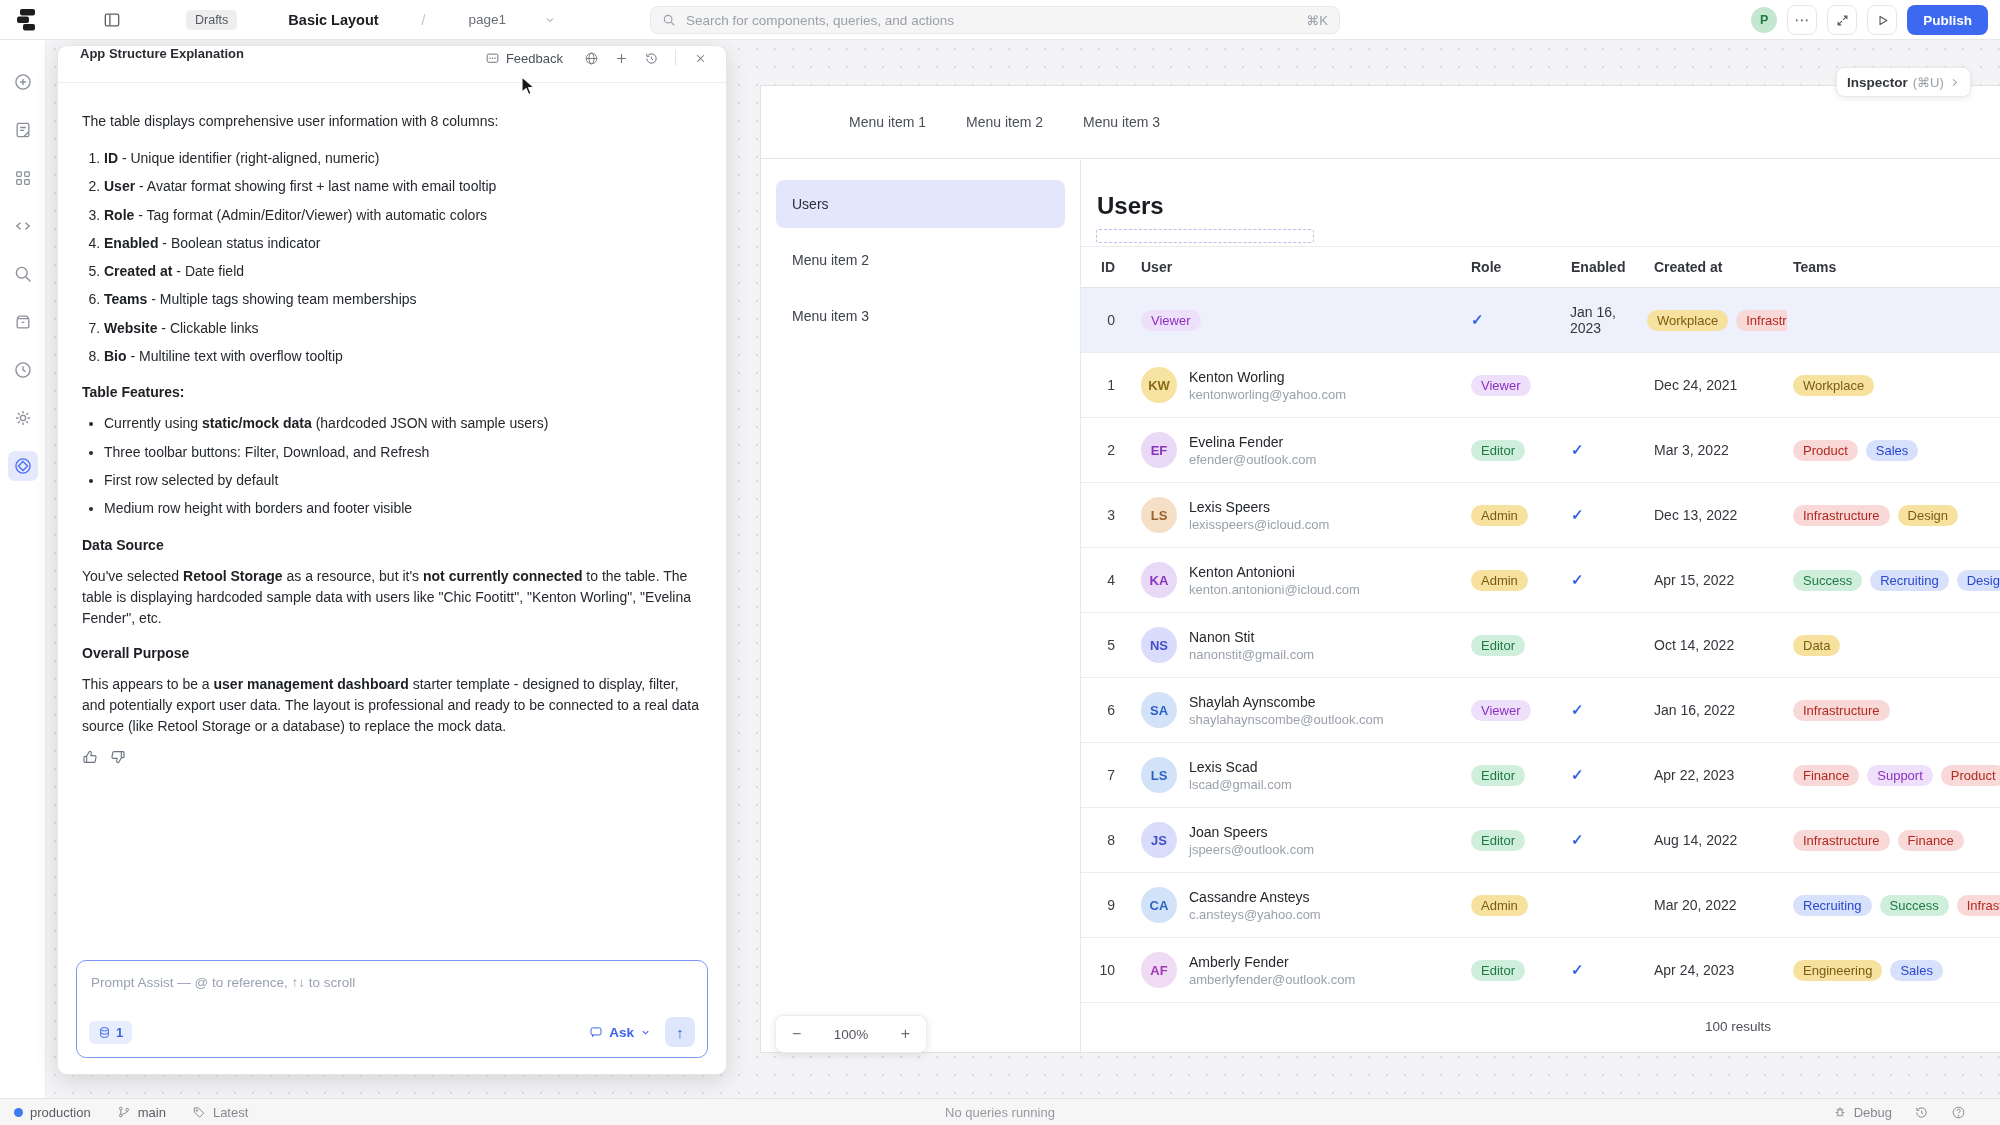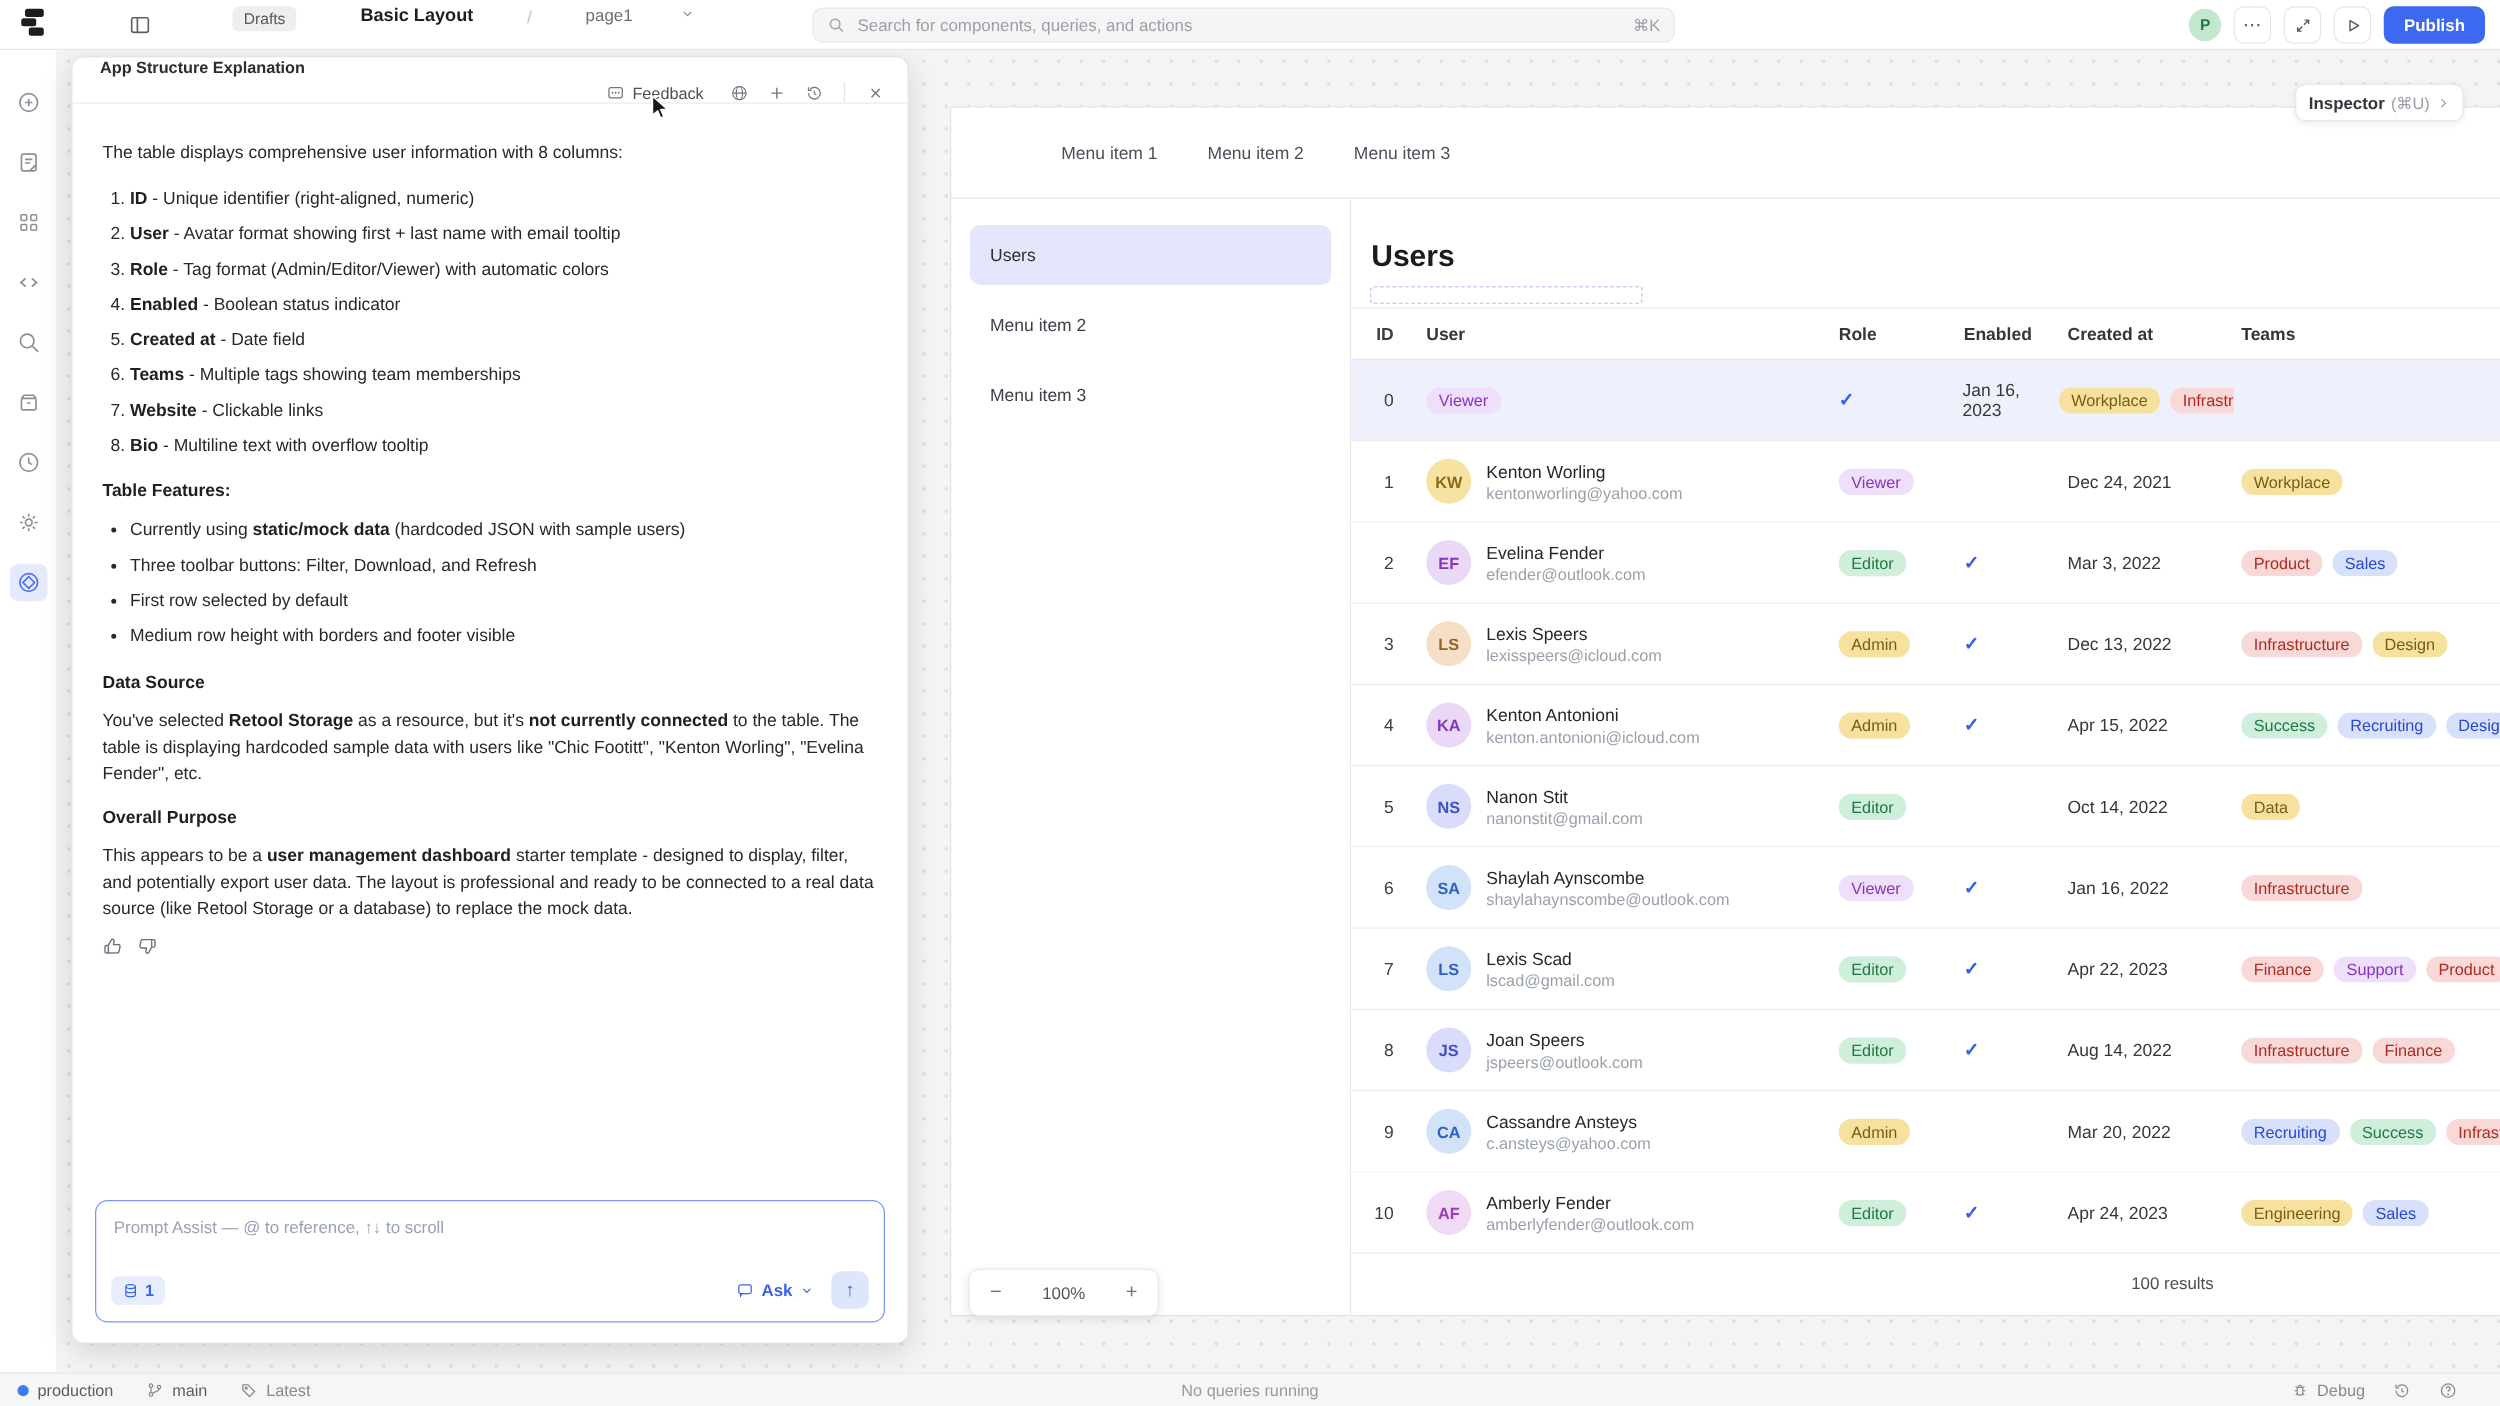--- a/index.html
+++ b/index.html
@@ -3,21 +3,21 @@
 <meta charset="utf-8">
 <style>
   * { box-sizing: border-box; }
   html,body { margin:0; padding:0; }
   body { font-family:"Liberation Sans", sans-serif; background:#fff; }
   #root { position:relative; width:2000px; height:1125px; overflow:hidden; background:#fff; }
 
   
   .topbar { position:absolute; left:0; top:0; width:2000px; height:40px; background:#fff;
             border-bottom:1px solid #e7e7e9; display:flex; align-items:center; z-index:30; }
-  .tb-left { display:flex; align-items:flex-start;gap:33px; }
+  .tb-left { display:flex; align-items:center;gap:33px; }
   .logo { margin-left:14px; margin-right:26px; display:flex; align-items:center; }
   .icon-btn { width:30px; height:30px; display:flex; align-items:center; justify-content:center;
               border-radius:7px; color:#5c6066; }
   .panel-toggle { margin-right:26px; }
   .badge { background:#eeeeef; border-radius:5px; padding:3px 9px; font-size:12.5px; color:#55595f; margin-right:18px; }
   .app-title { font-size:14.5px; font-weight:700; color:#1c1e21; margin-right:10px; }
   .crumb-sep { color:#c0c3c8; font-size:14px; margin-right:10px; }
   .page-name { font-size:13.5px; color:#6a6f76; margin-right:5px; }
   .searchbox { position:absolute; left:650px; top:6px; width:690px; height:28px; background:#f5f5f6;
                border:1px solid #e8e8ea; border-radius:8px; display:flex; align-items:center; padding:0 11px; }
@@ -87,21 +87,21 @@
              justify-content:space-between; padding:0 16px; }
   .zoomctl .zbtn { color:#6b7075; font-size:16px; }
   .zoomctl .zlvl { color:#53575d; font-size:13.5px; }
 
   
   .panel { position:absolute; left:57px; top:45px; width:670px; height:1030px; background:#fff; z-index:20;
            border:1px solid #e5e5e7; border-radius:10px; box-shadow:0 6px 24px rgba(0,0,0,.13);
            display:flex; flex-direction:column; }
   .panel-hd { height:37px; flex:none; border-bottom:1px solid #ececee; display:flex; align-items:flex-start; padding:0 14px 0 22px; }
   .panel-title { font-size:13px; font-weight:700; color:#2a2d32; flex:1; }
-  .hd-ic { display:flex; align-items:center; gap:6px; color:#6e747e;margin-top:16px; }
+  .hd-ic { display:flex; align-items:center; gap:6px; color:#6e747e; }
   .feedback { display:flex; align-items:center; gap:6px; font-size:13px; color:#4b5058; margin-right:10px; }
   .vdiv { width:1px; height:16px; background:#e3e3e5; margin:0 6px; }
   .panel-body { flex:1; overflow:hidden; padding:28px 24px 0; font-size:14px; color:#25292e; }
   .panel-body b { font-weight:700; color:#1c1f23; }
   .ph { font-size:14px; font-weight:700; margin:0 0 13px; color:#1c1f23; }
   .pp { margin:0 0 16px; line-height:1.5; }
   .panel-body ol, .panel-body ul { margin:0 0 18px; padding-left:22px; }
   .panel-body li { margin-bottom:8px; line-height:1.45; }
   .thumbs { display:flex; gap:12px; color:#6b7280; margin-top:2px; }
   .prompt { flex:none; margin:12px 18px 16px; border:1.5px solid #7d97f8; border-radius:10px; padding:12px 12px 10px; }

